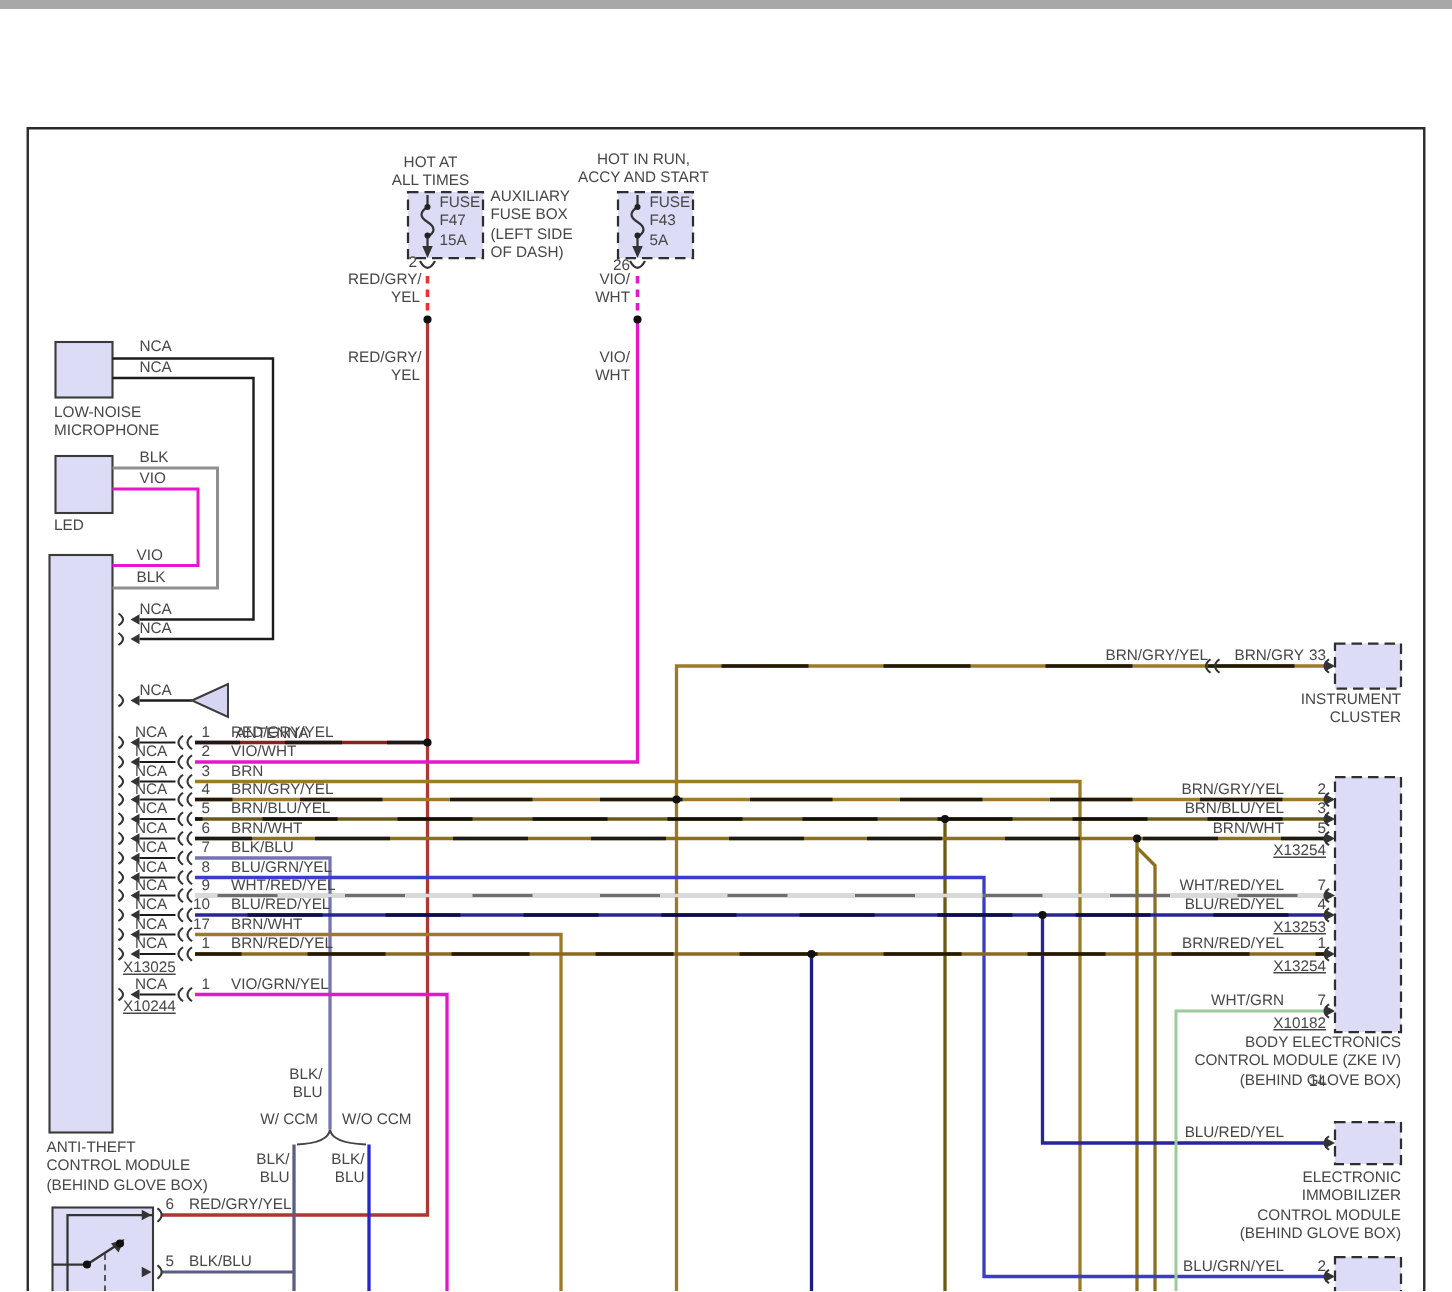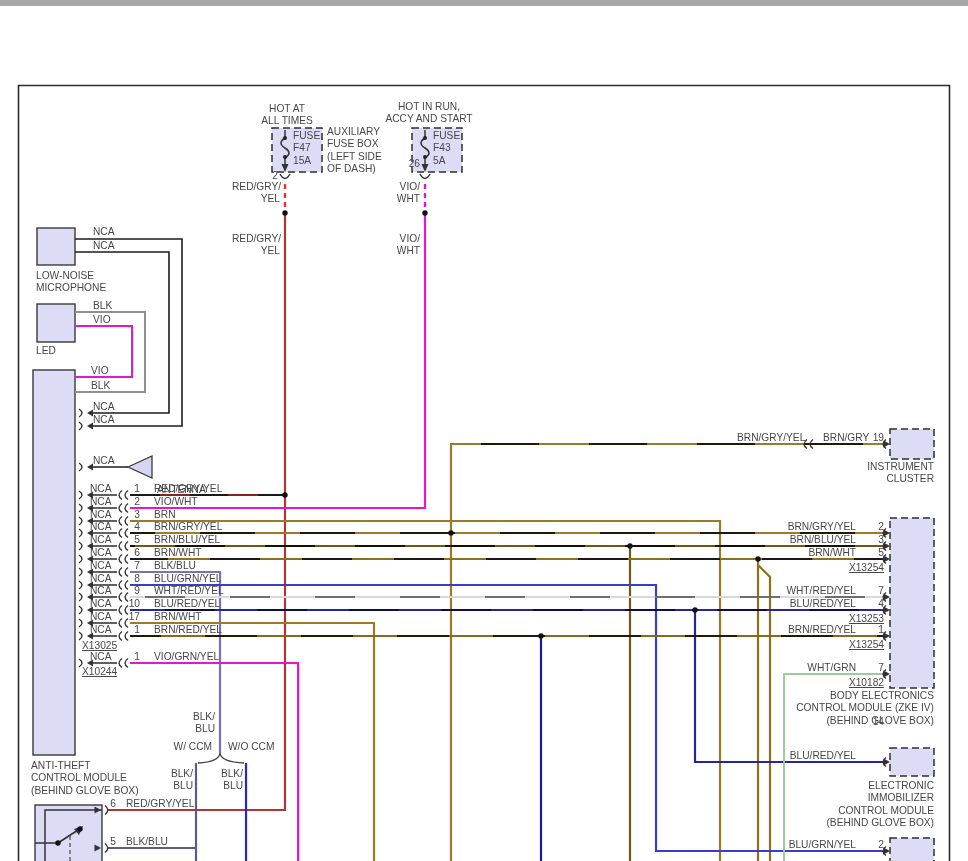--- a/index.html
+++ b/index.html
@@ -224,21 +224,21 @@
 F47
 15A</div>
   <div class="lbl" style="left:433px;top:130px">FUSE
 F43
 5A</div>
   <div class="lbl" style="left:327px;top:126px">AUXILIARY
 FUSE BOX
 (LEFT SIDE
 OF DASH)</div>
   <div class="lbl r" style="left:258px;top:170px;width:20px">2</div>
-  <div class="lbl r" style="left:398px;top:158px;width:22px">26</div>
+  <div class="lbl r" style="left:398px;top:172px;width:22px">26</div>
   <div class="lbl r" style="left:232px;top:181px;width:48px">RED/GRY/
 YEL</div>
   <div class="lbl r" style="left:380px;top:181px;width:40px">VIO/
 WHT</div>
   <div class="lbl r" style="left:232px;top:233px;width:48px">RED/GRY/
 YEL</div>
   <div class="lbl r" style="left:380px;top:233px;width:40px">VIO/
 WHT</div>
 
   <div class="lbl" style="left:93px;top:226px">NCA</div>
@@ -310,21 +310,21 @@
   <div class="lbl r" style="left:205px;top:768px;width:38px">BLK/
 BLU</div>
 
   <div class="lbl r" style="left:104px;top:798px;width:12px">6</div>
   <div class="lbl" style="left:126px;top:798px">RED/GRY/YEL</div>
   <div class="lbl r" style="left:104px;top:836px;width:12px">5</div>
   <div class="lbl" style="left:126px;top:836px">BLK/BLU</div>
 
   <div class="lbl r" style="left:737px;top:432px;width:66px">BRN/GRY/YEL</div>
   <div class="lbl" style="left:823px;top:432px">BRN/GRY</div>
-  <div class="lbl r" style="left:864px;top:432px;width:20px">19</div>
+  <div class="lbl r" style="left:864px;top:432px;width:20px">33</div>
   <div class="lbl r" style="left:830px;top:461px;width:104px">INSTRUMENT
 CLUSTER</div>
 
   <div class="lbl r" style="left:746px;top:521px;width:110px">BRN/GRY/YEL</div>
   <div class="lbl r" style="left:860px;top:521px;width:24px">2</div>
   <div class="lbl r" style="left:746px;top:534px;width:110px">BRN/BLU/YEL</div>
   <div class="lbl r" style="left:860px;top:534px;width:24px">3</div>
   <div class="lbl r" style="left:746px;top:547px;width:110px">BRN/WHT</div>
   <div class="lbl r" style="left:860px;top:547px;width:24px">5</div>
   <div class="lbl r u" style="left:820px;top:562px;width:64px">X13254</div>

